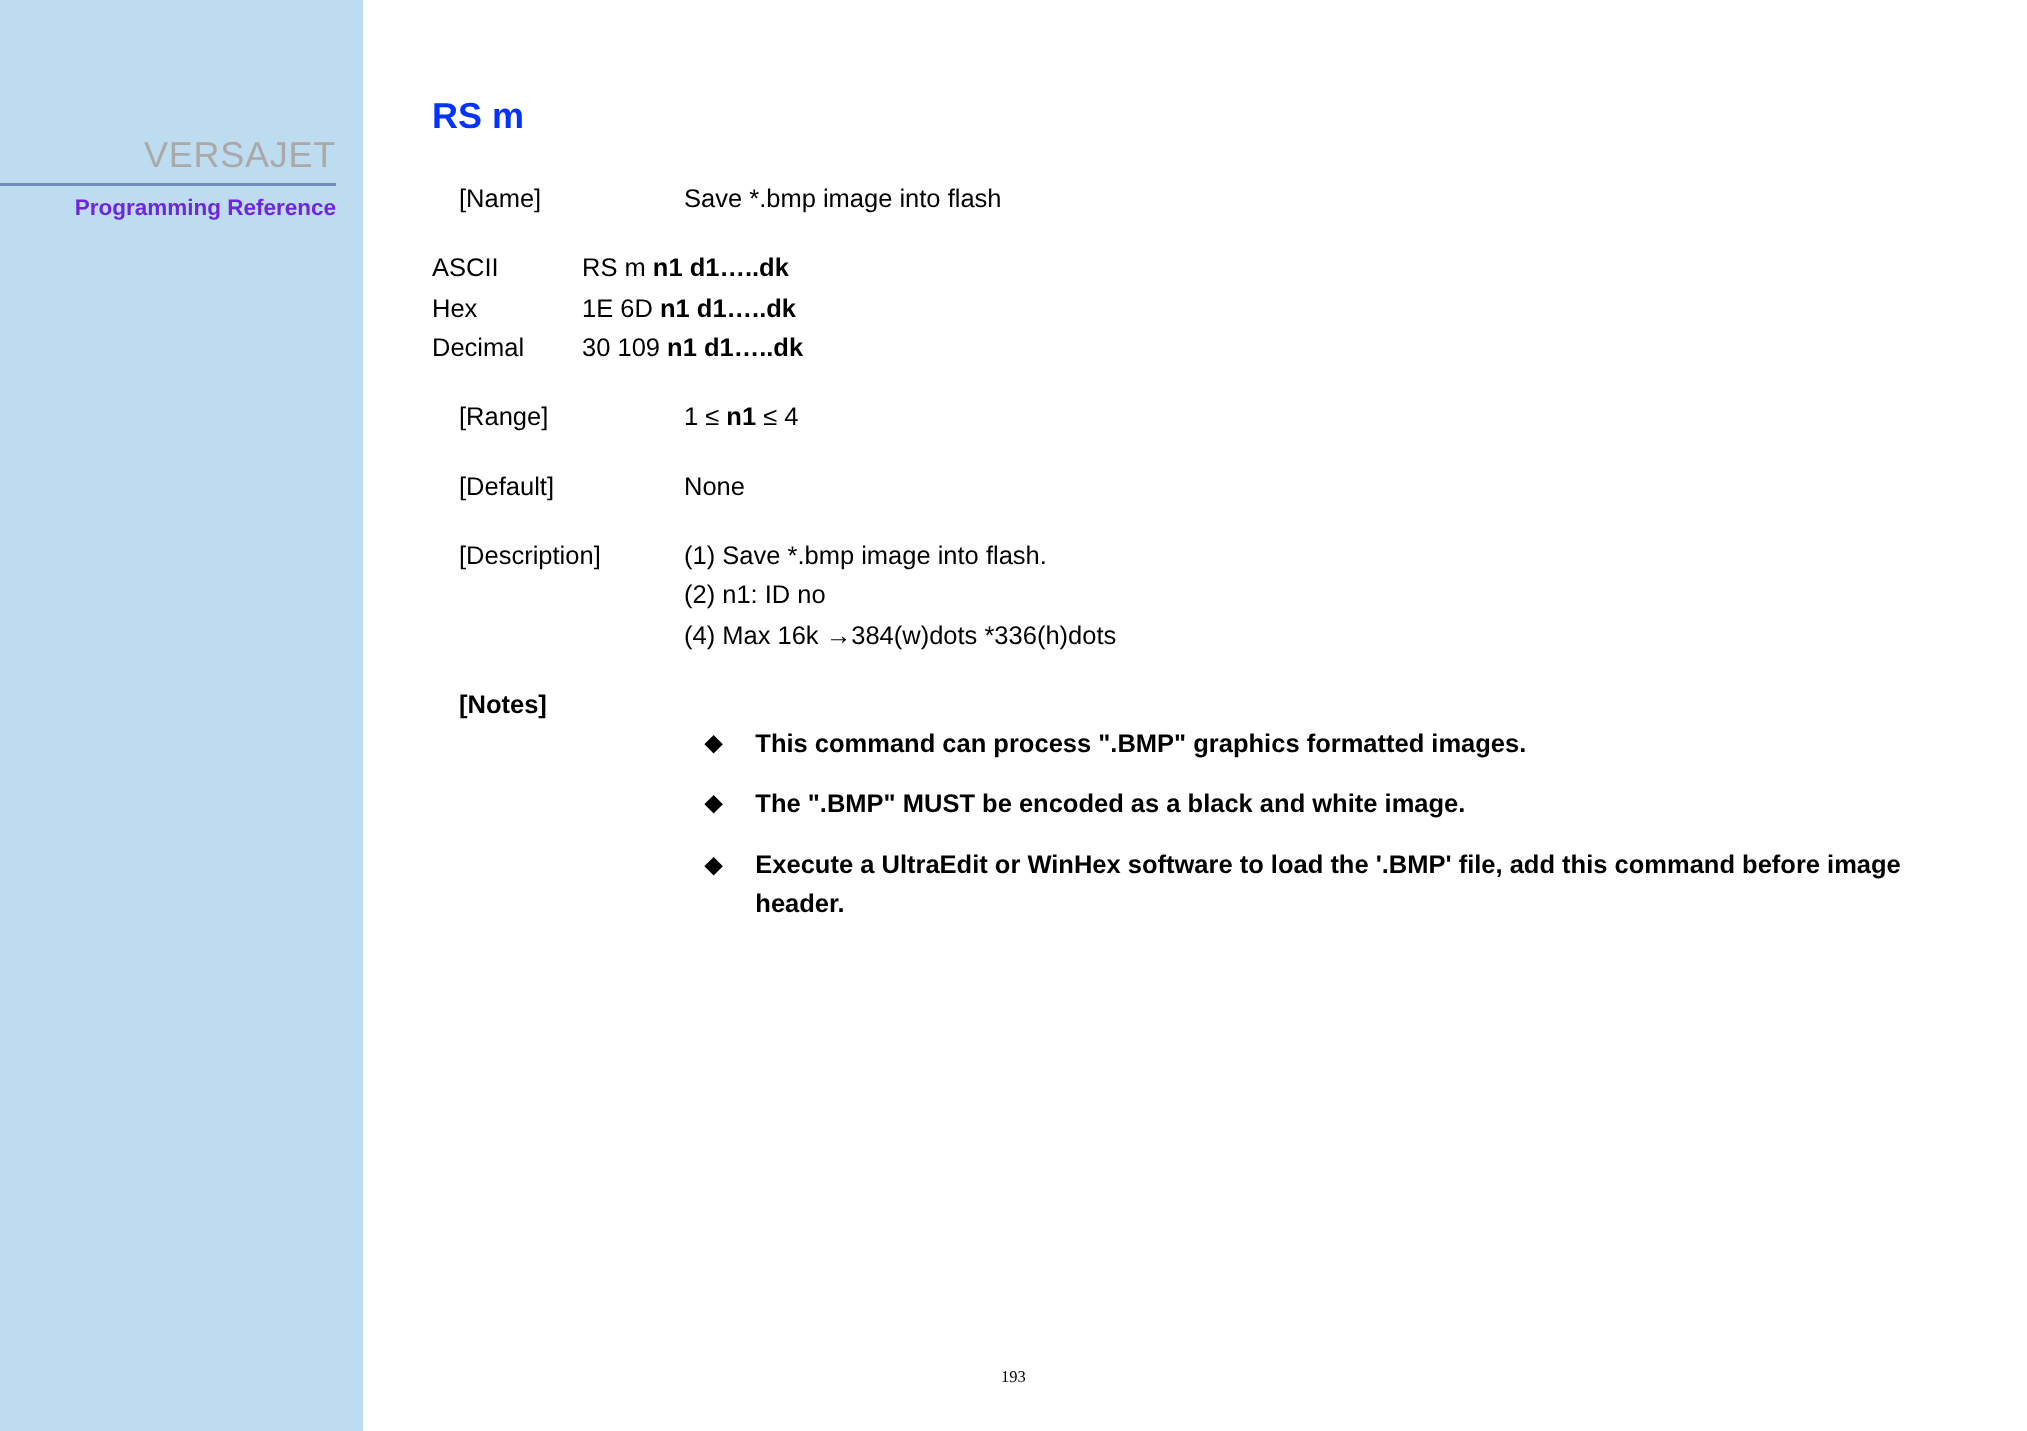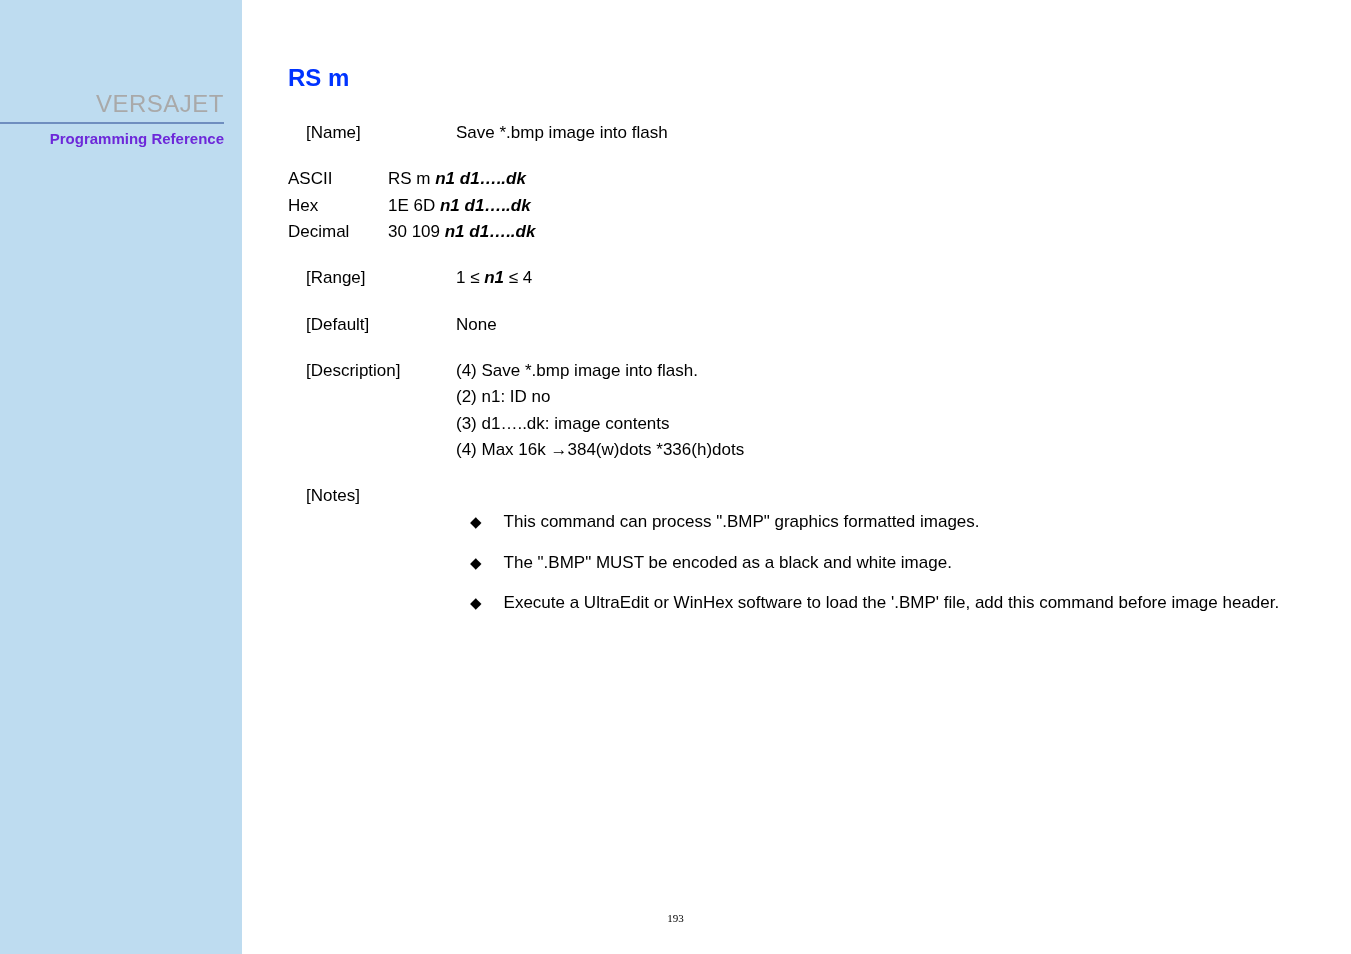--- a/index.html
+++ b/index.html
@@ -94,21 +94,21 @@
   }
   .page-num {
     position: absolute;
     bottom: 30px;
     left: 0;
     width: 1351px;
     text-align: center;
     font-family: "Times New Roman", serif;
     font-size: 11px;
   }
-  .ital { font-style: italic; font-weight: bold; }
+  .ital { font-weight: bold; }
 </style>
 </head>
 <body>
 
 <div class="sidebar">
   <div class="sidebar-inner">
     <div class="brand">VERSAJET</div>
     <div class="divider"></div>
     <div class="subtitle">Programming Reference</div>
   </div>
@@ -145,28 +145,27 @@
   </div>
 
   <div class="row">
     <div class="label-col">[Default]</div>
     <div class="value-col">None</div>
   </div>
 
   <div class="row">
     <div class="label-col">[Description]</div>
     <div class="value-col">
-      <div> (4) Save *.bmp image into flash.</div>
+      <div> (1) Save *.bmp image into flash.</div>
       <div>(2) n1: ID no</div>
-      <div>(3) d1…..dk: image contents</div>
       <div>(4) Max 16k →384(w)dots *336(h)dots</div>
     </div>
   </div>
 
-  <div class="row" style="margin-top:8px;">
+  <div class="row" style="margin-top:8px;font-weight:bold;">
     <div class="label-col">[Notes]</div>
     <div class="value-col">
       <ul class="notes-list" style="margin-top:26px;">
         <li>
           <span class="diamond">◆</span>
           <span class="note-text">This command can process ".BMP" graphics formatted images.</span>
         </li>
         <li>
           <span class="diamond">◆</span>
           <span class="note-text">The ".BMP" MUST be encoded as a black and white image.</span>

